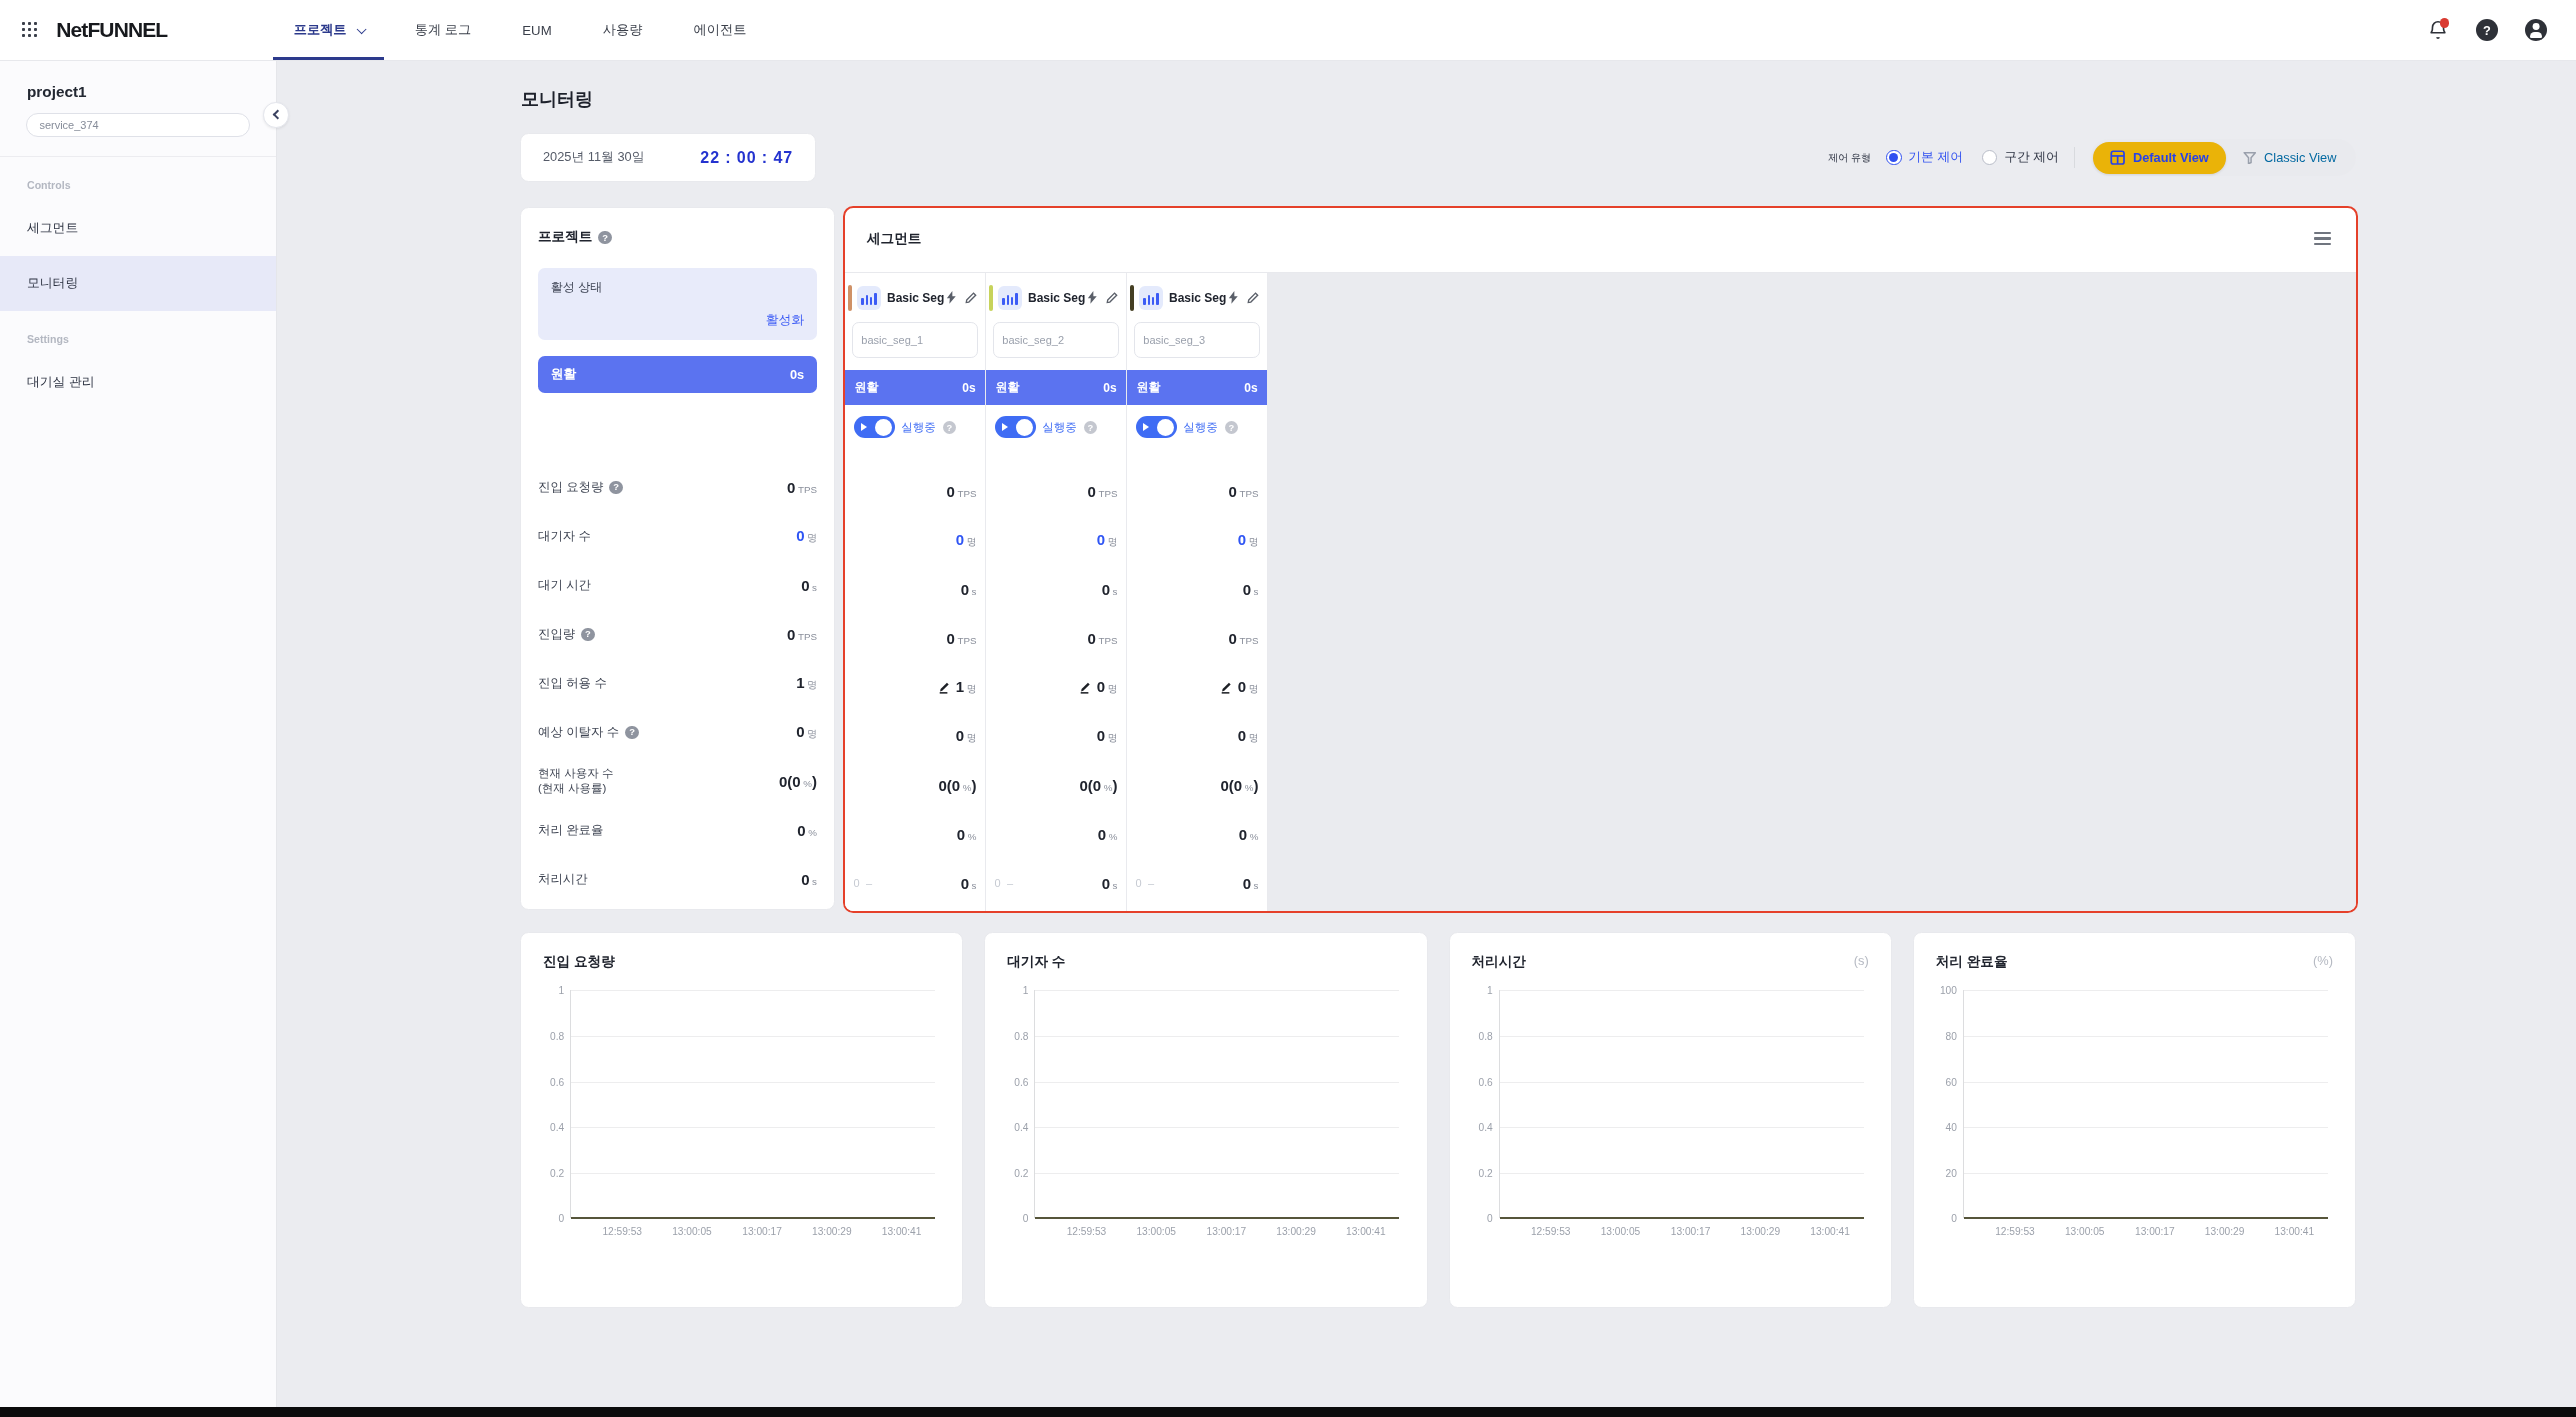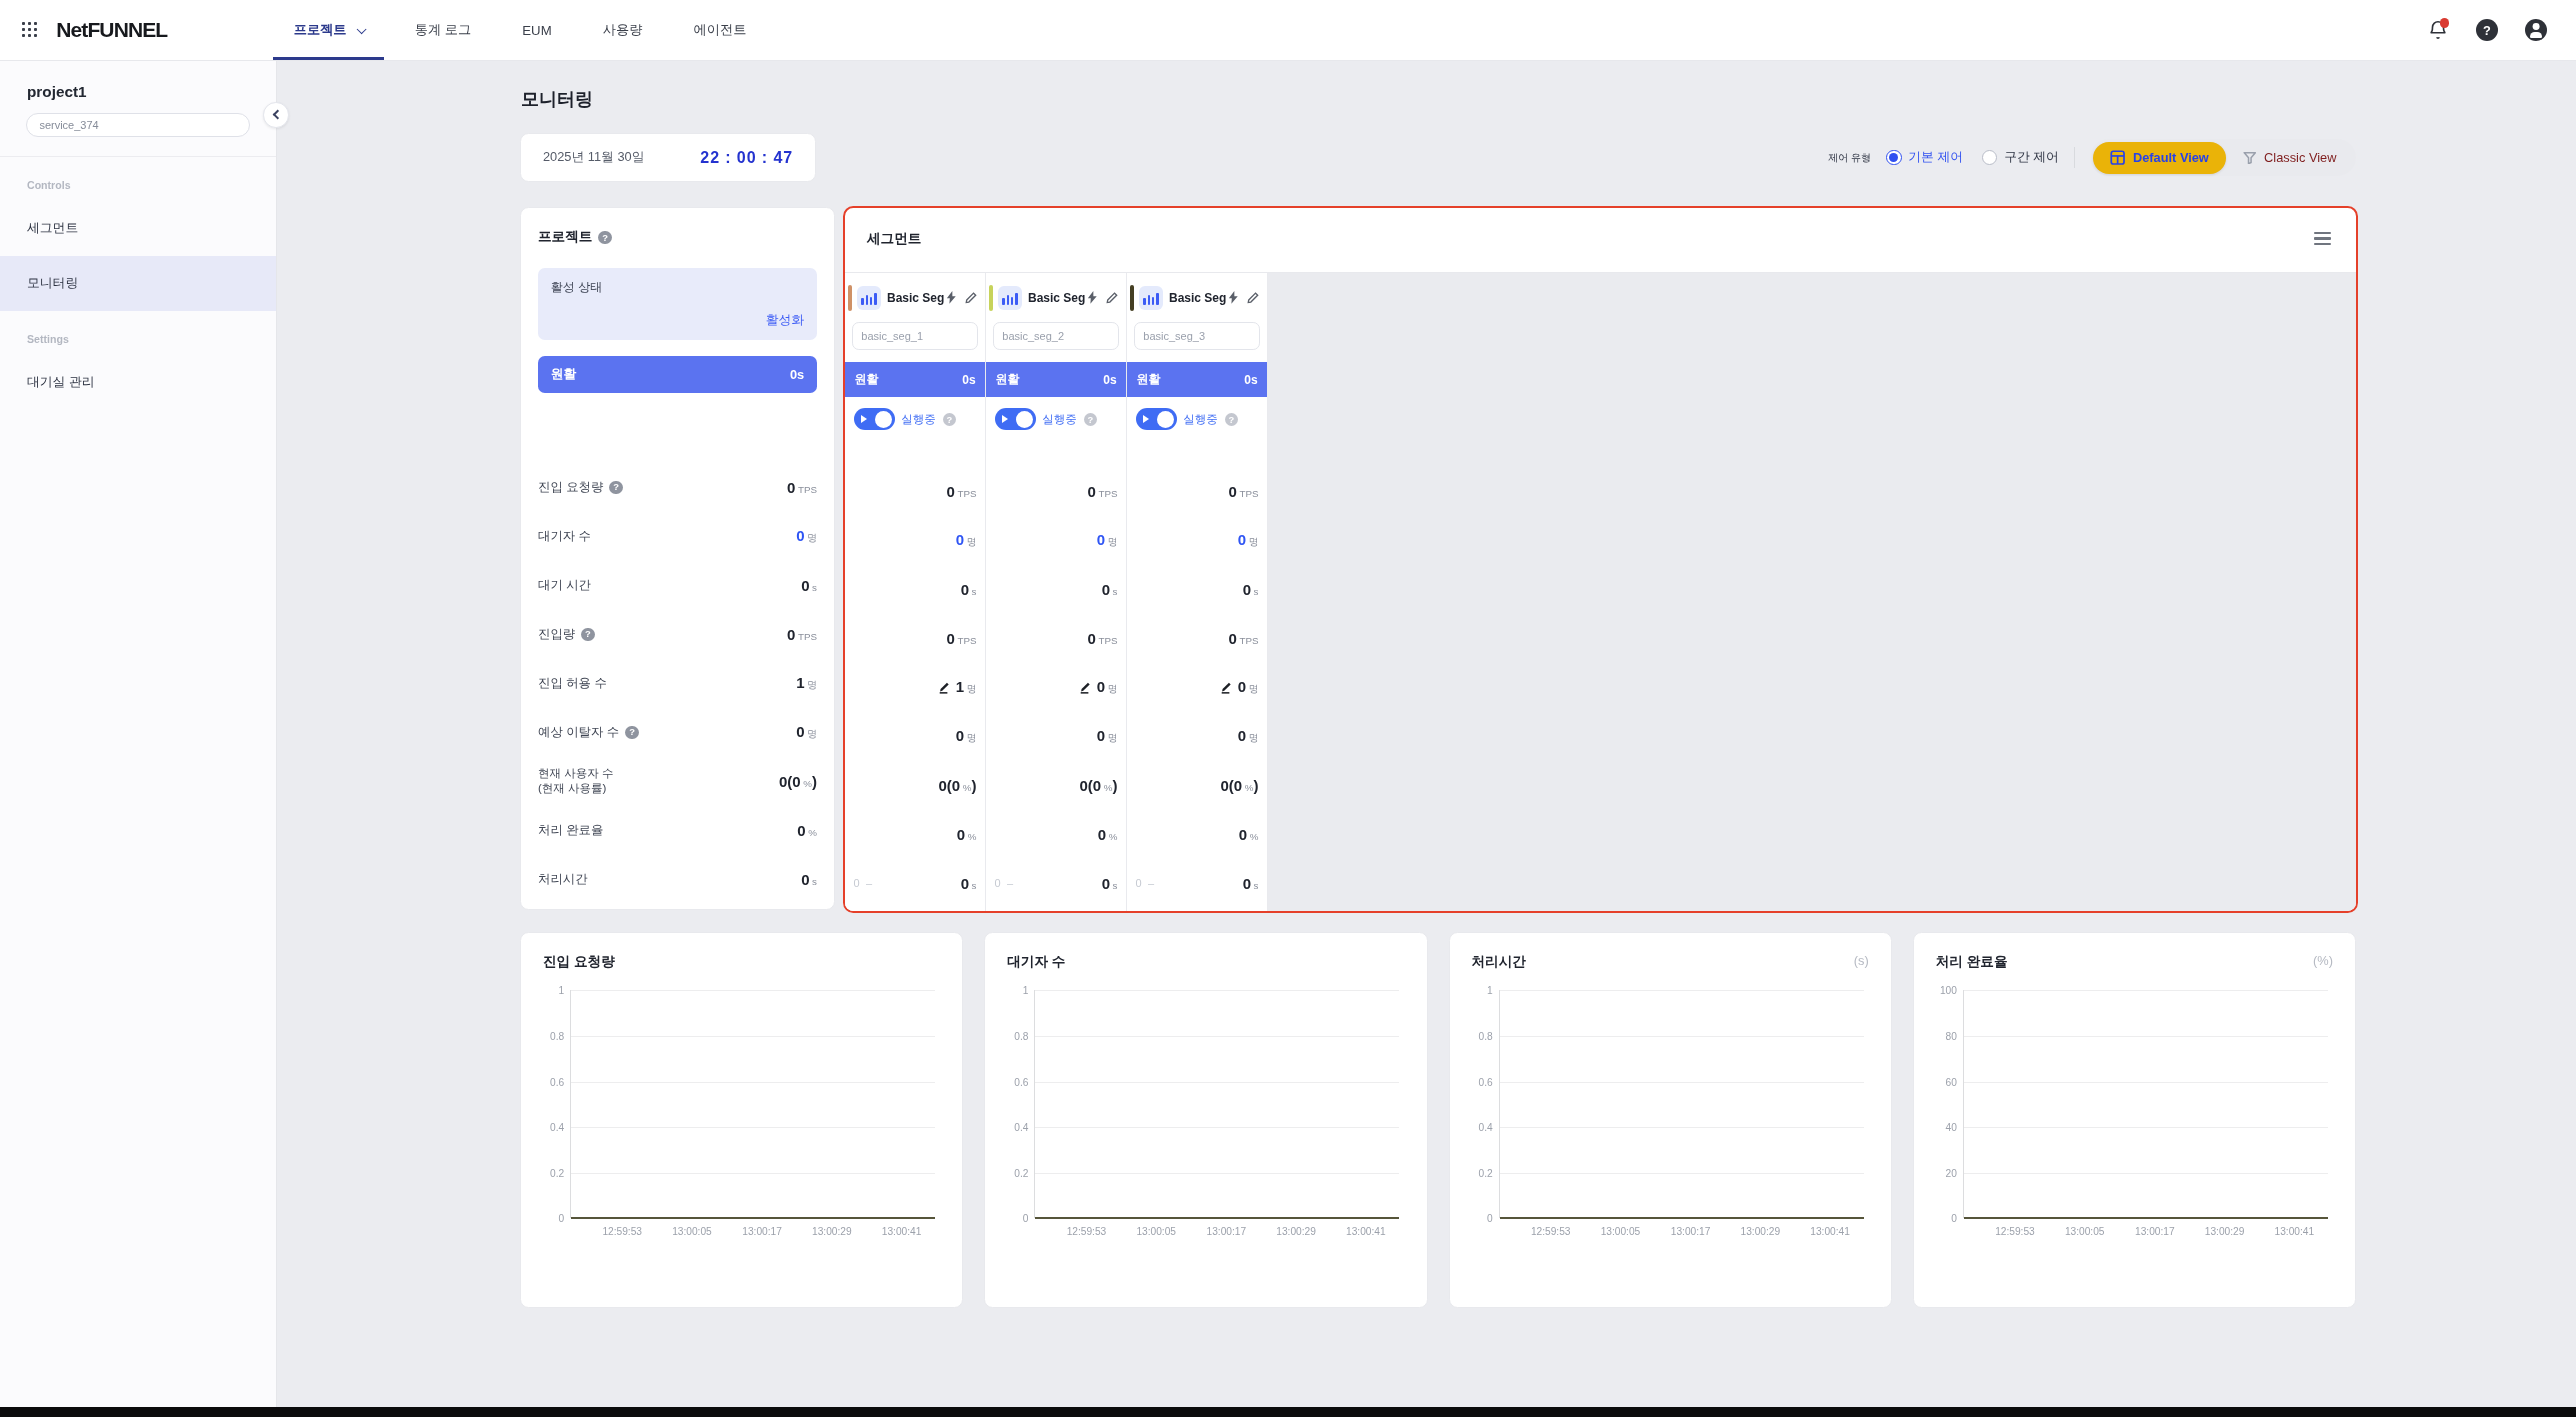--- a/index.html
+++ b/index.html
@@ -46,21 +46,21 @@
   .time-text{margin-left:auto;font-size:16px;font-weight:bold;color:#2433cf;letter-spacing:0.9px;}
   .controls-row{position:absolute;right:220px;top:78px;height:37px;display:flex;align-items:center;gap:15.3px;}
   .ctl-label{font-size:10px;color:#2b3140;}
   .radio{display:flex;align-items:center;gap:6.8px;cursor:pointer;font-size:12.8px;color:#2b3140;}
   .radio-circle{width:15.3px;height:15.3px;border-radius:50%;border:1.7px solid #b9bdc8;background:#fff;position:relative;}
   .radio.selected{color:#3050f0;}
   .radio.selected .radio-circle{border-color:#3050f0;}
   .radio.selected .radio-circle::after{content:"";position:absolute;inset:2.1px;border-radius:50%;background:#3050f0;}
   .vdiv{width:0.9px;height:20.4px;background:#d8dade;}
   .view-toggle{height:37px;background:#e9eaee;border-radius:19px;display:flex;align-items:center;padding:2.6px;}
-  .view-btn{height:32px;border-radius:16px;display:flex;align-items:center;gap:7.7px;padding:0 17px;font-size:12.8px;color:#7f1d1d;cursor:pointer;white-space:nowrap;}
+  .view-btn{height:32px;border-radius:16px;display:flex;align-items:center;gap:7.7px;padding:0 17px;font-size:12.8px;color:#0369a1;cursor:pointer;white-space:nowrap;}
   .view-btn.active{background:#eab308;color:#2742e8;font-weight:bold;box-shadow:0 0.9px 2.6px rgba(0,0,0,.10);}
   
   .card{background:#fff;border:0.9px solid #e8e9ed;border-radius:8.5px;}
   .project-card{position:absolute;left:243px;top:146px;width:315px;height:703px;padding:20.4px 17px;}
   .panel-title{font-size:13.6px;font-weight:bold;color:#20242e;display:flex;align-items:center;gap:6px;}
   .help-ico{width:13.6px;height:13.6px;border-radius:50%;background:#8f949f;color:#fff;font-size:9.4px;font-weight:bold;display:inline-flex;align-items:center;justify-content:center;cursor:pointer;flex:none;}
   .help-ico.light{background:#c4c7cf;}
   .active-box{margin-top:22px;height:72px;background:#e8ebfa;border-radius:6.8px;padding:11px 12.8px;display:flex;flex-direction:column;justify-content:space-between;}
   .active-box .lbl{font-size:12px;color:#3c4252;}
   .active-box .val{align-self:flex-end;font-size:12.8px;color:#3b5bf5;}
@@ -81,21 +81,21 @@
   .hamburger span{width:17px;height:2.1px;background:#70757f;border-radius:0.9px;}
   .seg-body{position:absolute;top:64px;left:0;right:0;bottom:0;background:#eaebef;border-top:0.9px solid #e8e9ed;display:flex;}
   .seg-col{width:141px;flex:none;background:#fff;border-right:0.9px solid #e9eaee;position:relative;padding-top:12px;}
   .seg-col-head{display:flex;align-items:center;padding:0 6.8px 0 2.6px;}
   .seg-strip{width:4.3px;height:25.6px;border-radius:2.6px;flex:none;}
   .seg-ico{width:24px;height:24px;border-radius:6px;background:#e4eafc;margin-left:5.1px;flex:none;display:flex;align-items:flex-end;justify-content:center;gap:1.7px;padding-bottom:5.1px;}
   .seg-ico i{display:block;width:2.6px;background:#3b5bf5;border-radius:0.9px;}
   .seg-name{font-size:12px;font-weight:600;color:#20242e;margin-left:6px;white-space:nowrap;overflow:hidden;}
   .seg-tools{margin-left:auto;display:flex;gap:6.8px;align-items:center;}
   .tool-ico{width:12.8px;height:12.8px;cursor:pointer;flex:none;}
-  .seg-input{margin:11px 6.8px 0;height:28px;border:0.9px solid #e3e5eb;border-radius:6.8px;background:#fff;display:flex;align-items:center;padding-left:8.5px;font-size:11px;color:#9aa0ac;cursor:text;}
+  .seg-input{margin:11px 6.8px 0;height:36px;border:0.9px solid #e3e5eb;border-radius:6.8px;background:#fff;display:flex;align-items:center;padding-left:8.5px;font-size:11px;color:#9aa0ac;cursor:text;}
   .seg-bar{margin-top:12.8px;height:35px;background:#5b73f0;display:flex;align-items:center;padding:0 9.4px;color:#fff;font-weight:bold;font-size:12px;}
   .seg-bar .right{margin-left:auto;}
   .toggle-row{display:flex;align-items:center;gap:6.8px;padding:11px 8.5px 0;}
   .toggle{width:41px;height:22px;border-radius:11px;background:#3f6cf4;position:relative;cursor:pointer;flex:none;}
   .toggle::before{content:"";position:absolute;left:7.7px;top:6.8px;width:0;height:0;border-left:6px solid #fff;border-top:4.3px solid transparent;border-bottom:4.3px solid transparent;}
   .toggle-knob{position:absolute;right:2.6px;top:2.6px;width:17px;height:17px;border-radius:50%;background:#fff;}
   .running-label{font-size:11.5px;color:#3f6cf4;}
   .seg-metrics{position:absolute;left:0;right:0;bottom:3.4px;}
   .seg-row{height:49px;display:flex;align-items:center;justify-content:flex-end;padding:0 8.5px;}
   .seg-row .range{margin-right:auto;font-size:11px;color:#c6cad2;letter-spacing:1.7px;}

